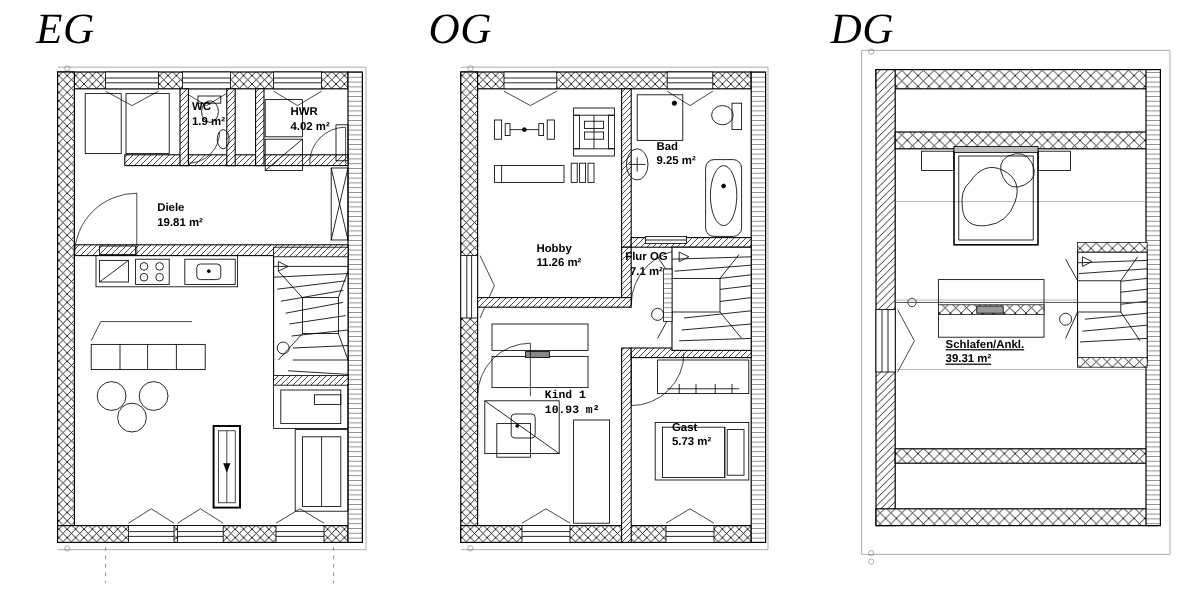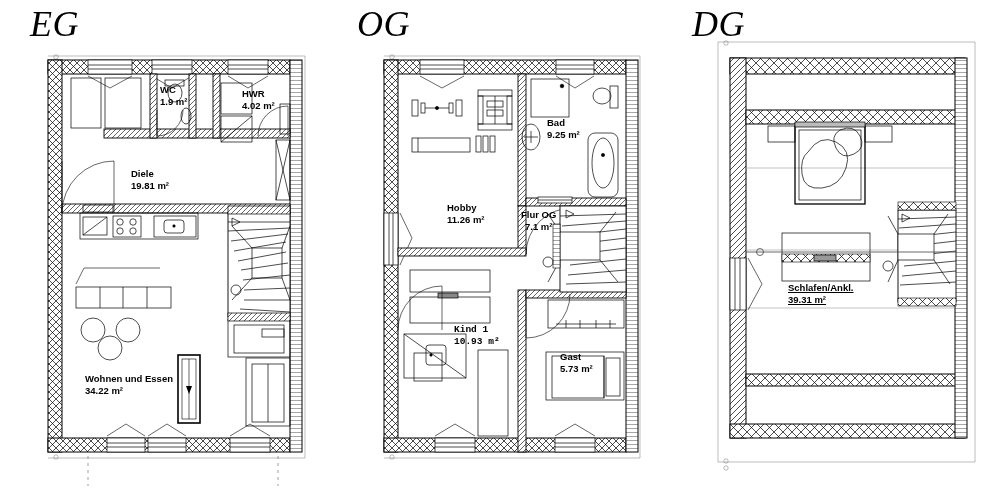--- a/index.html
+++ b/index.html
@@ -517,24 +517,20 @@
   <div class="room-label" style="left:242px; top:88px;">
     <span>HWR</span>
     <span class="ln2">4.02 m²</span>
   </div>
 
   <div class="room-label" style="left:131px; top:168px;">
     <span>Diele</span>
     <span class="ln2">19.81 m²</span>
   </div>
 
-  <div class="room-label" style="left:85px; top:373px;">
-    <span>Wohnen und Essen</span>
-    <span class="ln2">34.22 m²</span>
-  </div>
 
   <div class="room-label" style="left:547px; top:117px;">
     <span>Bad</span>
     <span class="ln2">9.25 m²</span>
   </div>
 
   <div class="room-label" style="left:447px; top:163px;margin-top:39px;">
     <span>Hobby</span>
     <span class="ln2">11.26 m²</span>
   </div>

